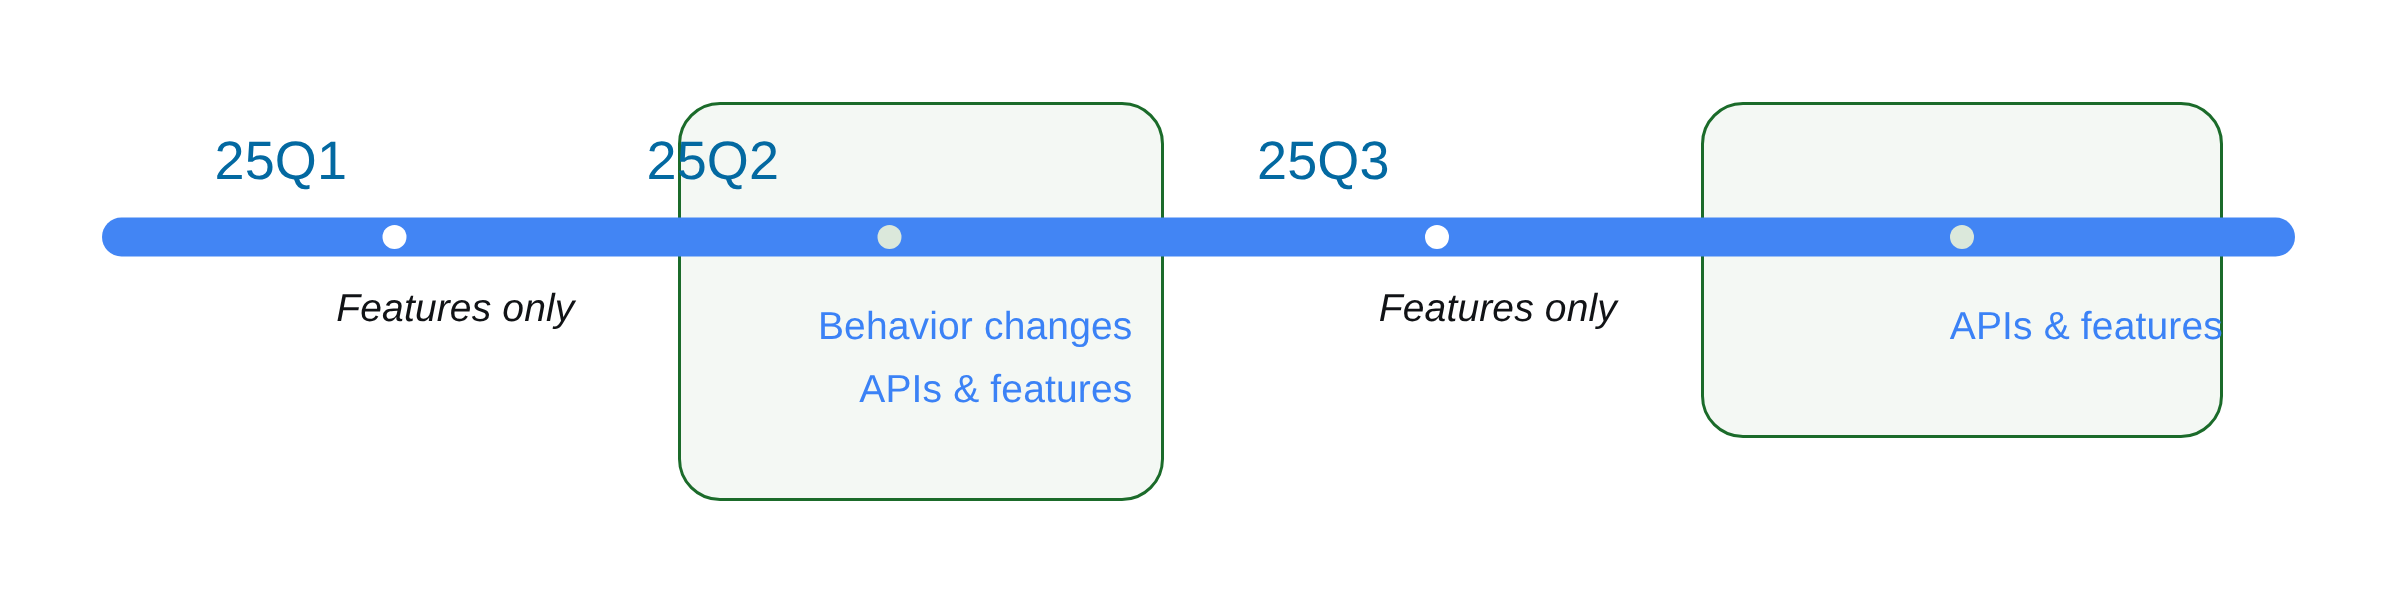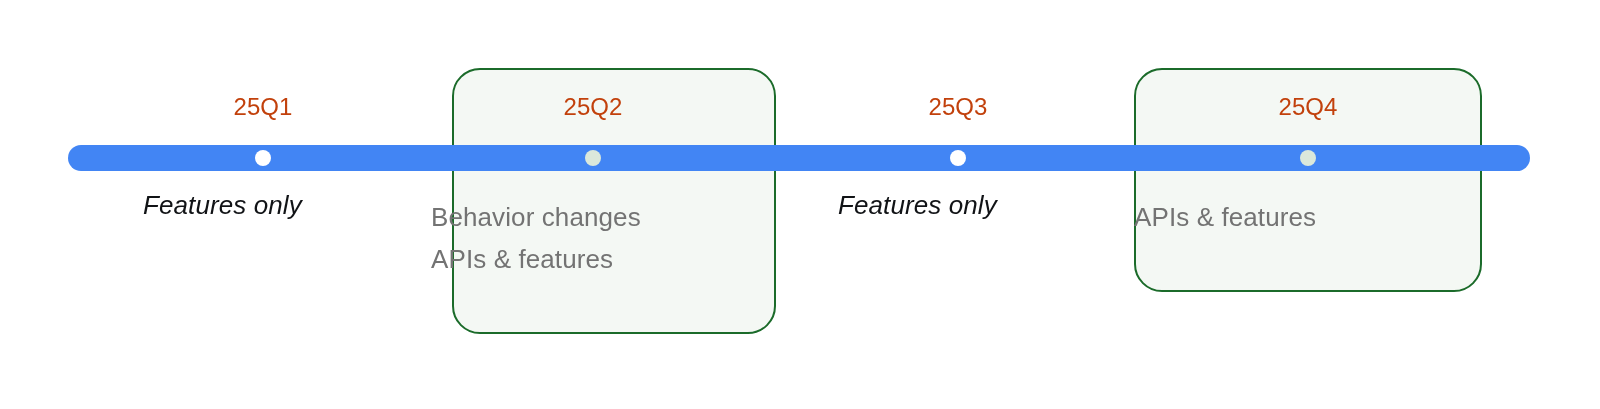--- a/index.html
+++ b/index.html
@@ -63,24 +63,23 @@
   .marker-q1 { left: 143px; width: 240px; }
   .marker-q2 { left: 431px; width: 324px; }
   .marker-q3 { left: 838px; width: 240px; }
   .marker-q4 { left: 1134px; width: 348px; }
 
   .quarter-label {
     position: absolute;
     top: 90px;
     left: 0;
     width: 100%;
-    text-align: center;
-    font-size: 24px;
+    font-size: 36px;
     line-height: 34px;
-    color: #c2410c;
+    color: #0369a1;
     letter-spacing: 0.1px;
   }
 
   .dot {
     position: absolute;
     top: 150px;
     left: 50%;
     width: 16px;
     height: 16px;
     margin-left: -8px;
@@ -88,21 +87,21 @@
     z-index: 5;
   }
   .dot-white { background: #ffffff; }
   .dot-mint  { background: #dbe8db; }
 
   .sub-block {
     position: absolute;
     top: 188px;
     left: 0;
     width: 100%;
-    text-align: left;
+    text-align: right;
   }
 
   .features-only {
     font-size: 26px;
     line-height: 34px;
     font-style: italic;
     color: #111316;
     letter-spacing: 0.1px;
   }
 
@@ -110,21 +109,21 @@
     font-size: 23px;
     line-height: 32px;
     color: #1b6b24;
     letter-spacing: 2.1px;
     white-space: nowrap;
   }
 
   .release-line {
     font-size: 26px;
     line-height: 42px;
-    color: #737373;
+    color: #3b82f6;
     letter-spacing: 0.1px;
     white-space: nowrap;
   }
   .release-line.first { margin-top: 8px; }
 </style>
 </head>
 <body>
 
 <div id="stage">
 
@@ -152,20 +151,19 @@
 
   <div class="marker marker-q3">
     <div class="quarter-label">25Q3</div>
     <div class="dot dot-white"></div>
     <div class="sub-block">
       <div class="features-only">Features only</div>
     </div>
   </div>
 
   <div class="marker marker-q4">
-    <div class="quarter-label">25Q4</div>
     <div class="dot dot-mint"></div>
     <div class="sub-block">
       <div class="release-line first">APIs &amp; features</div>
     </div>
   </div>
 
 </div>
 
 </body></html>

